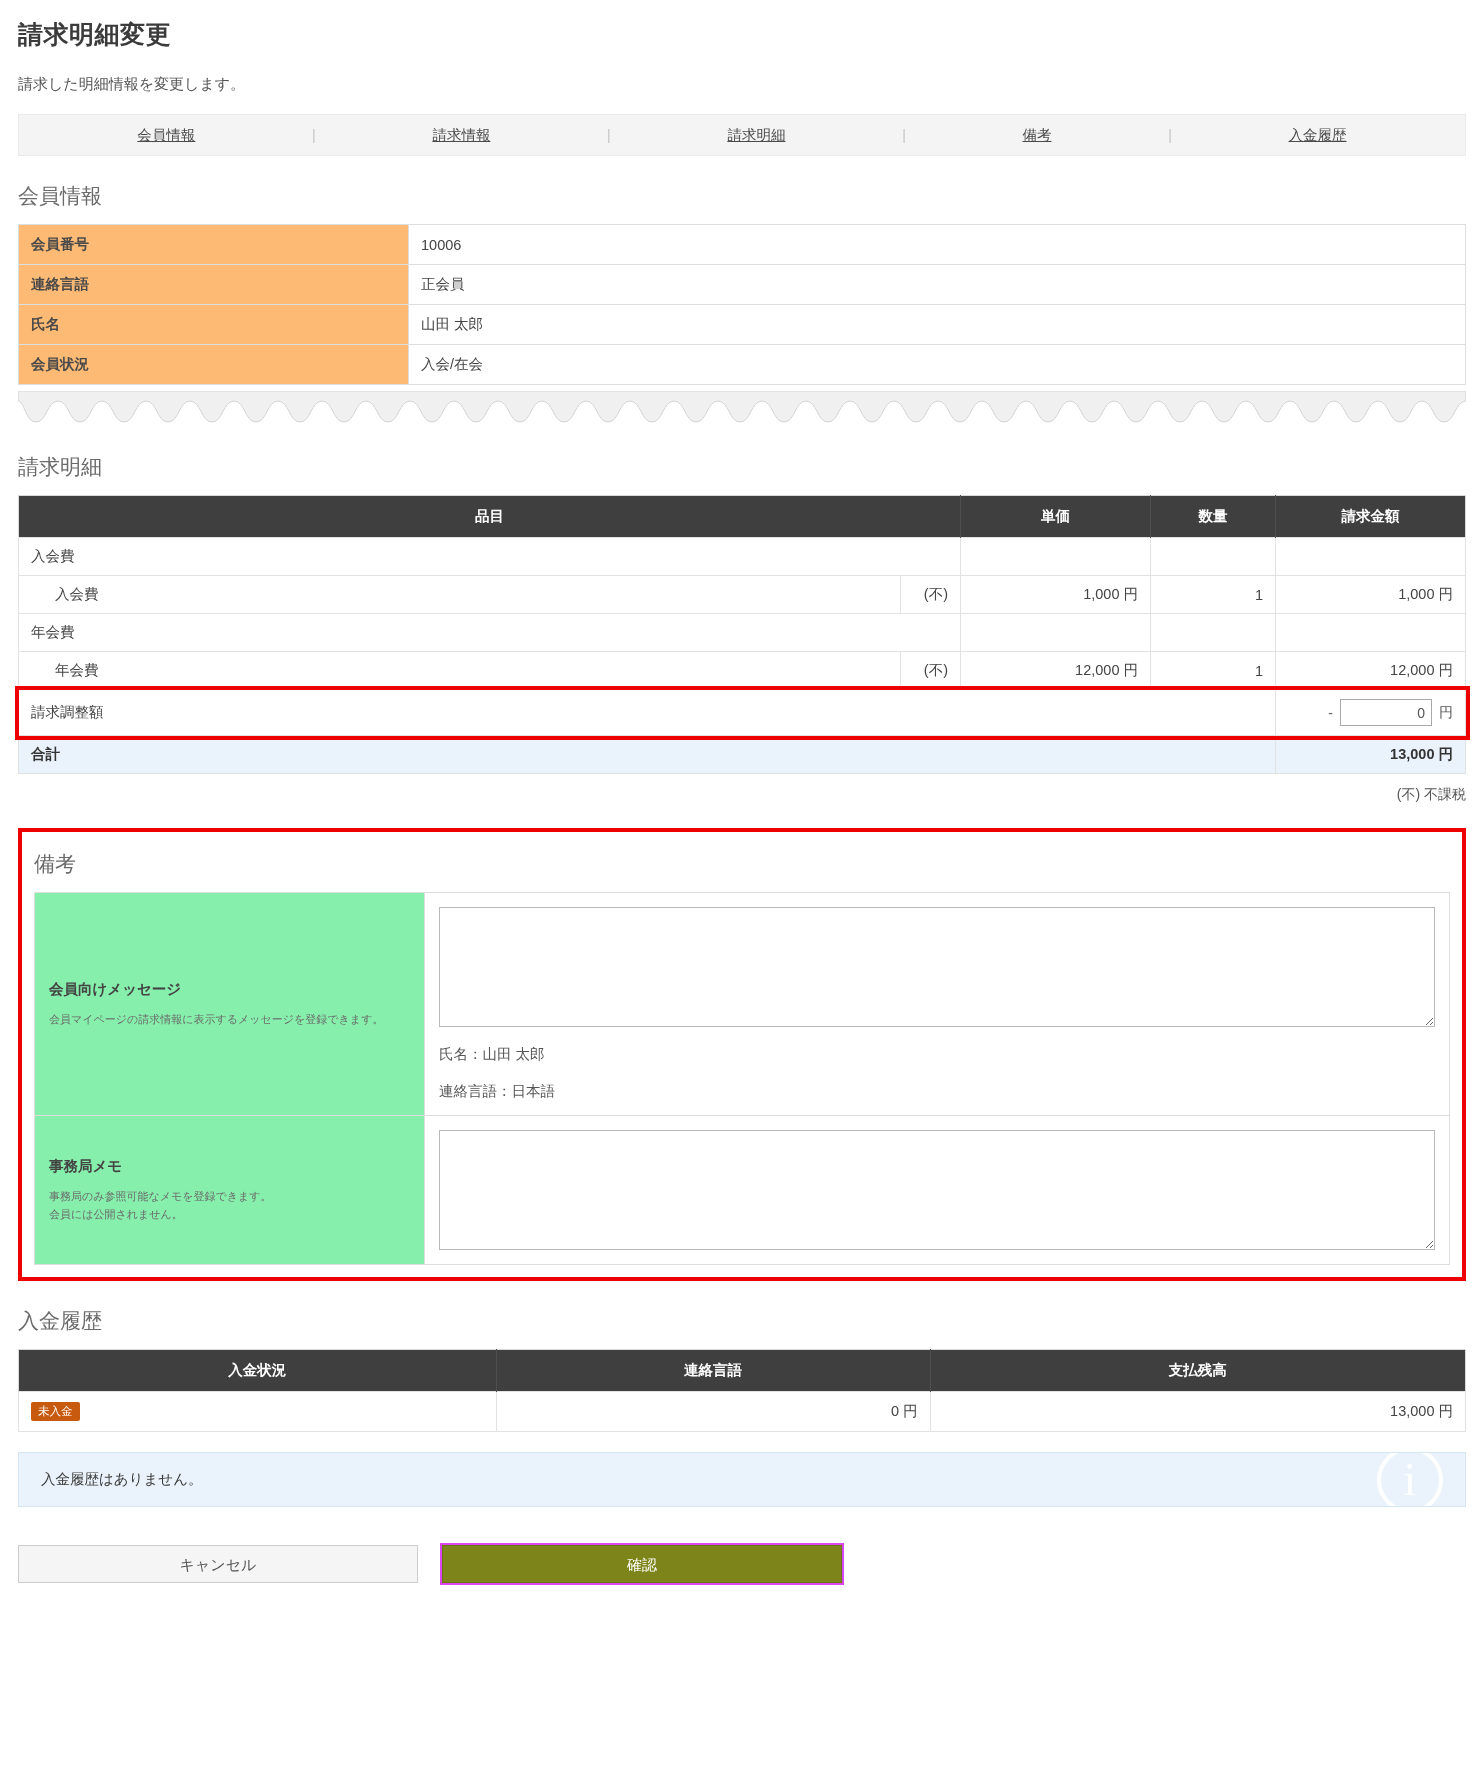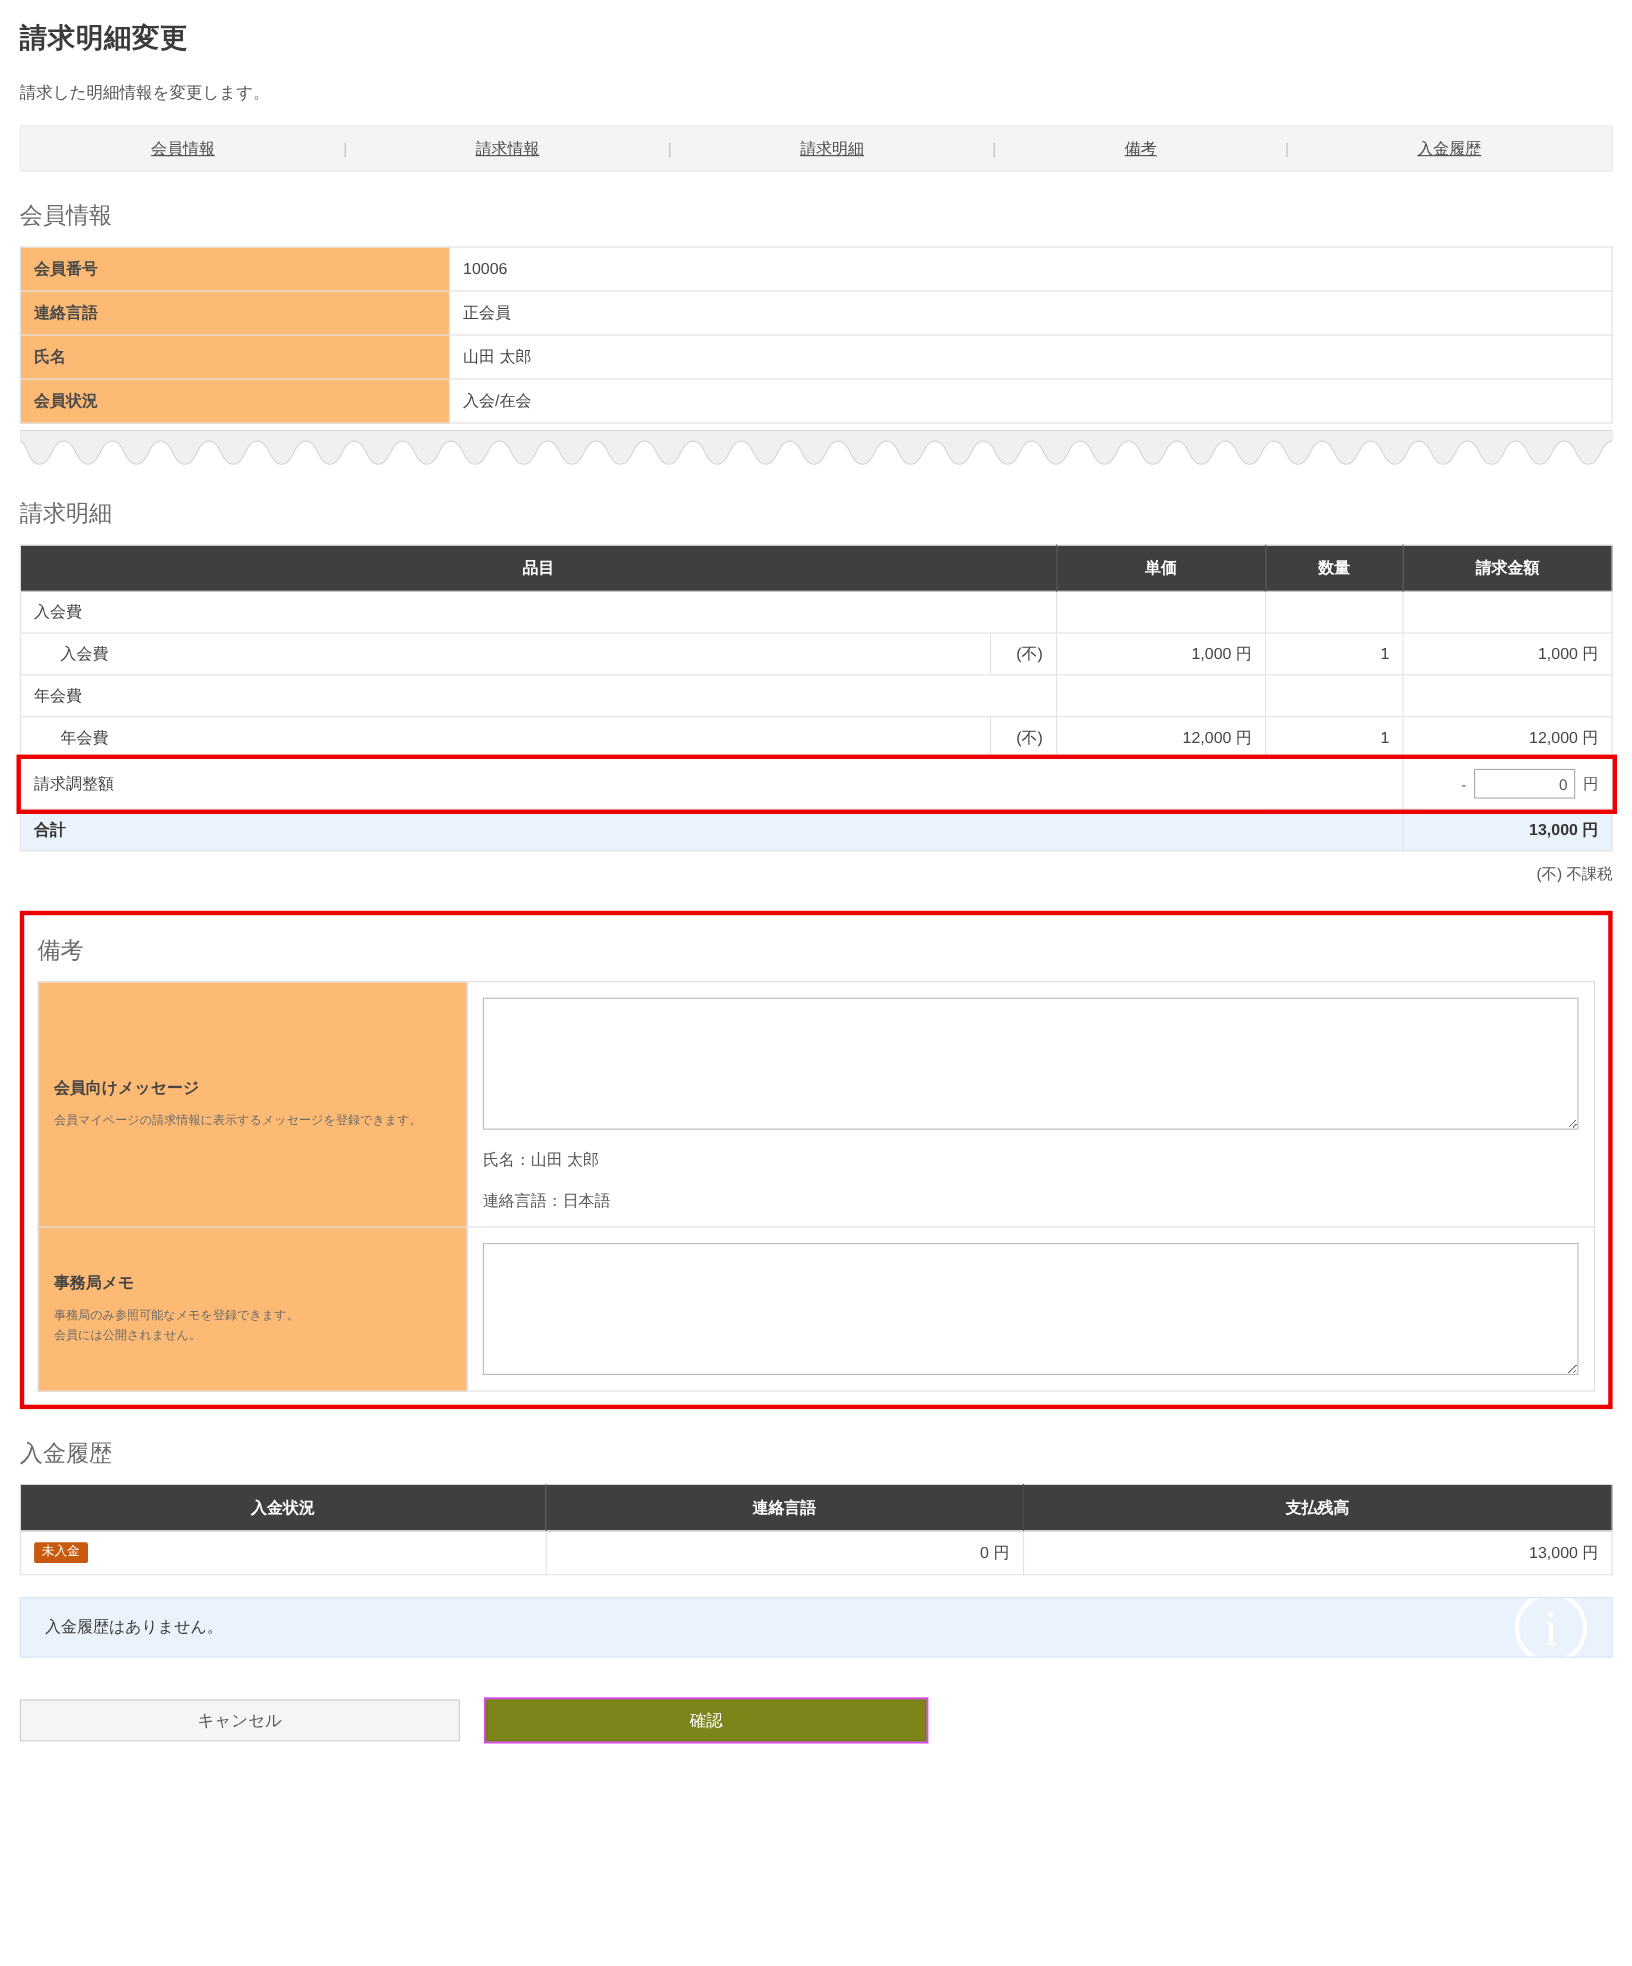--- a/index.html
+++ b/index.html
@@ -179,21 +179,21 @@
     table-layout: fixed;
     border: 1px solid #dedede;
   }
   table.remarks td {
     border: 1px solid #dedede;
     vertical-align: top;
     padding: 14px 14px;
   }
   table.remarks td.lbl {
     width: 390px;
-    background: #fdba74;
+    background: #86efac;
   }
   .lbl-title {
     font-weight: bold;
     font-size: 14.5px;
     color: #444;
     margin-bottom: 12px;
   }
   .lbl-desc {
     font-size: 11px;
     color: #6b6b6b;

